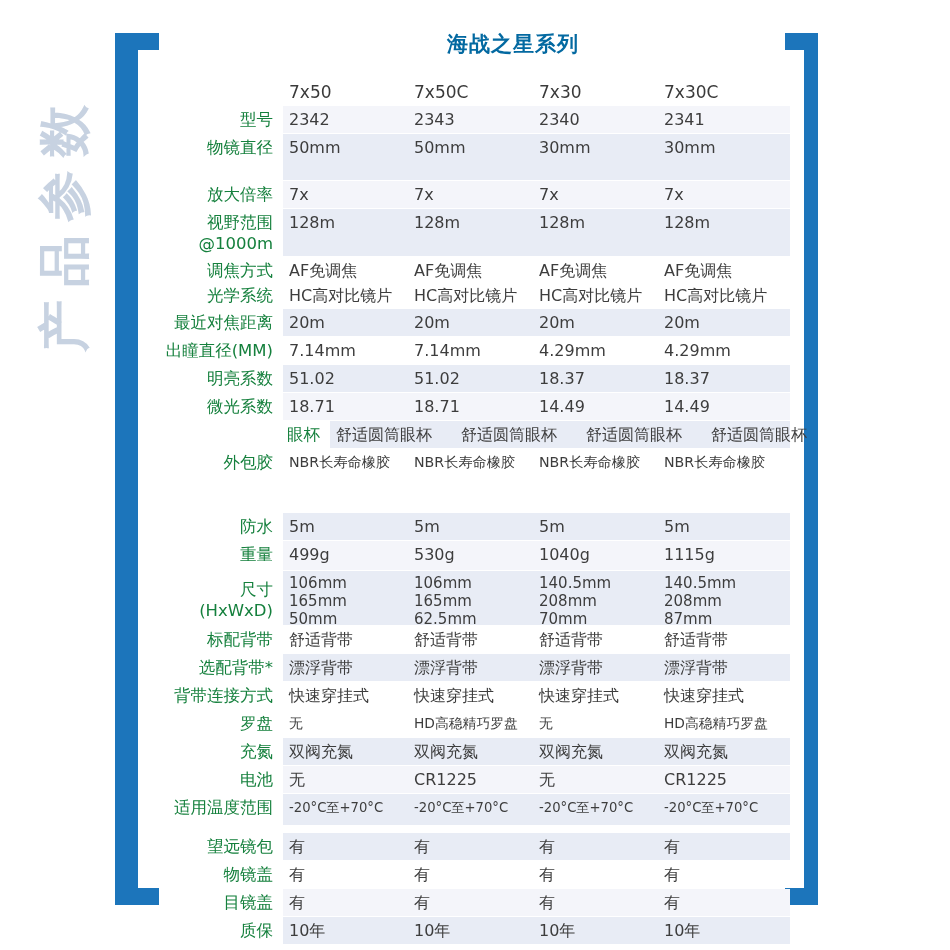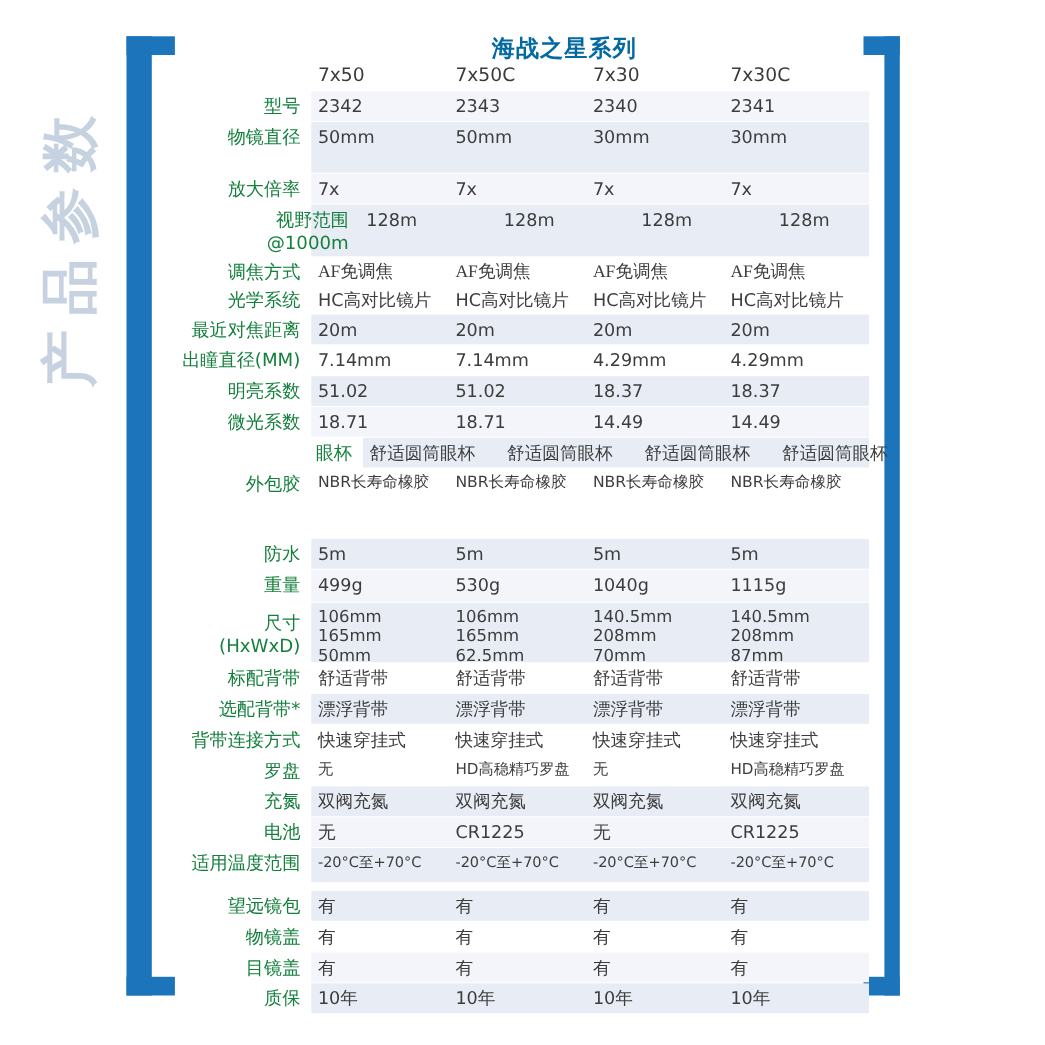--- a/index.html
+++ b/index.html
@@ -32,21 +32,21 @@
   .stub-top{top:0;}
   .stub-bottom{bottom:0;}
 
   
   .series-title{
     position:absolute;left:283px;top:30px;width:460px;text-align:center;
     font-size:21px;font-weight:bold;color:#0369a1;letter-spacing:1px;
   }
 
   
-  .spec-table{position:absolute;left:0;top:56px;width:790px;}
+  .spec-table{position:absolute;left:0;top:79px;width:790px;}
   .row{
     position:relative;display:grid;
     grid-template-columns:283px 125px 125px 125px 126px;
     align-items:flex-start;
   }
   .band{position:absolute;left:283px;right:0;top:0;bottom:1px;z-index:0;}
   .band.tint{background:#e8ecf5;}
   .band.faint{background:#f4f5fa;}
   .band.white{background:transparent;}
   .cell,.label-cell,.header-cell{position:relative;z-index:1;}
@@ -110,32 +110,32 @@
         <div class="cell">30mm</div>
       </div>
       <div class="row" style="height: 28px;">
         <div class="band faint"></div>
         <div class="label-cell">放大倍率</div>
         <div class="cell">7x</div>
         <div class="cell">7x</div>
         <div class="cell">7x</div>
         <div class="cell">7x</div>
       </div>
-      <div class="row" style="height: 48px; padding-left: 44px;">
+      <div class="row" style="height: 48px;">
         <div class="band tint"></div>
         <div class="label-cell">
           <div>视野范围</div>
           <div>@1000m</div>
         </div>
         <div class="cell">128m</div>
         <div class="cell">128m</div>
         <div class="cell">128m</div>
         <div class="cell">128m</div>
       </div>
-      <div class="row" style="height: 25px; font-family: Liberation Serif, serif;">
+      <div class="row" style="height: 25px;">
         <div class="band white"></div>
         <div class="label-cell">调焦方式</div>
         <div class="cell">AF免调焦</div>
         <div class="cell">AF免调焦</div>
         <div class="cell">AF免调焦</div>
         <div class="cell">AF免调焦</div>
       </div>
       <div class="row" style="height: 27px;">
         <div class="band white"></div>
         <div class="label-cell">光学系统</div>

